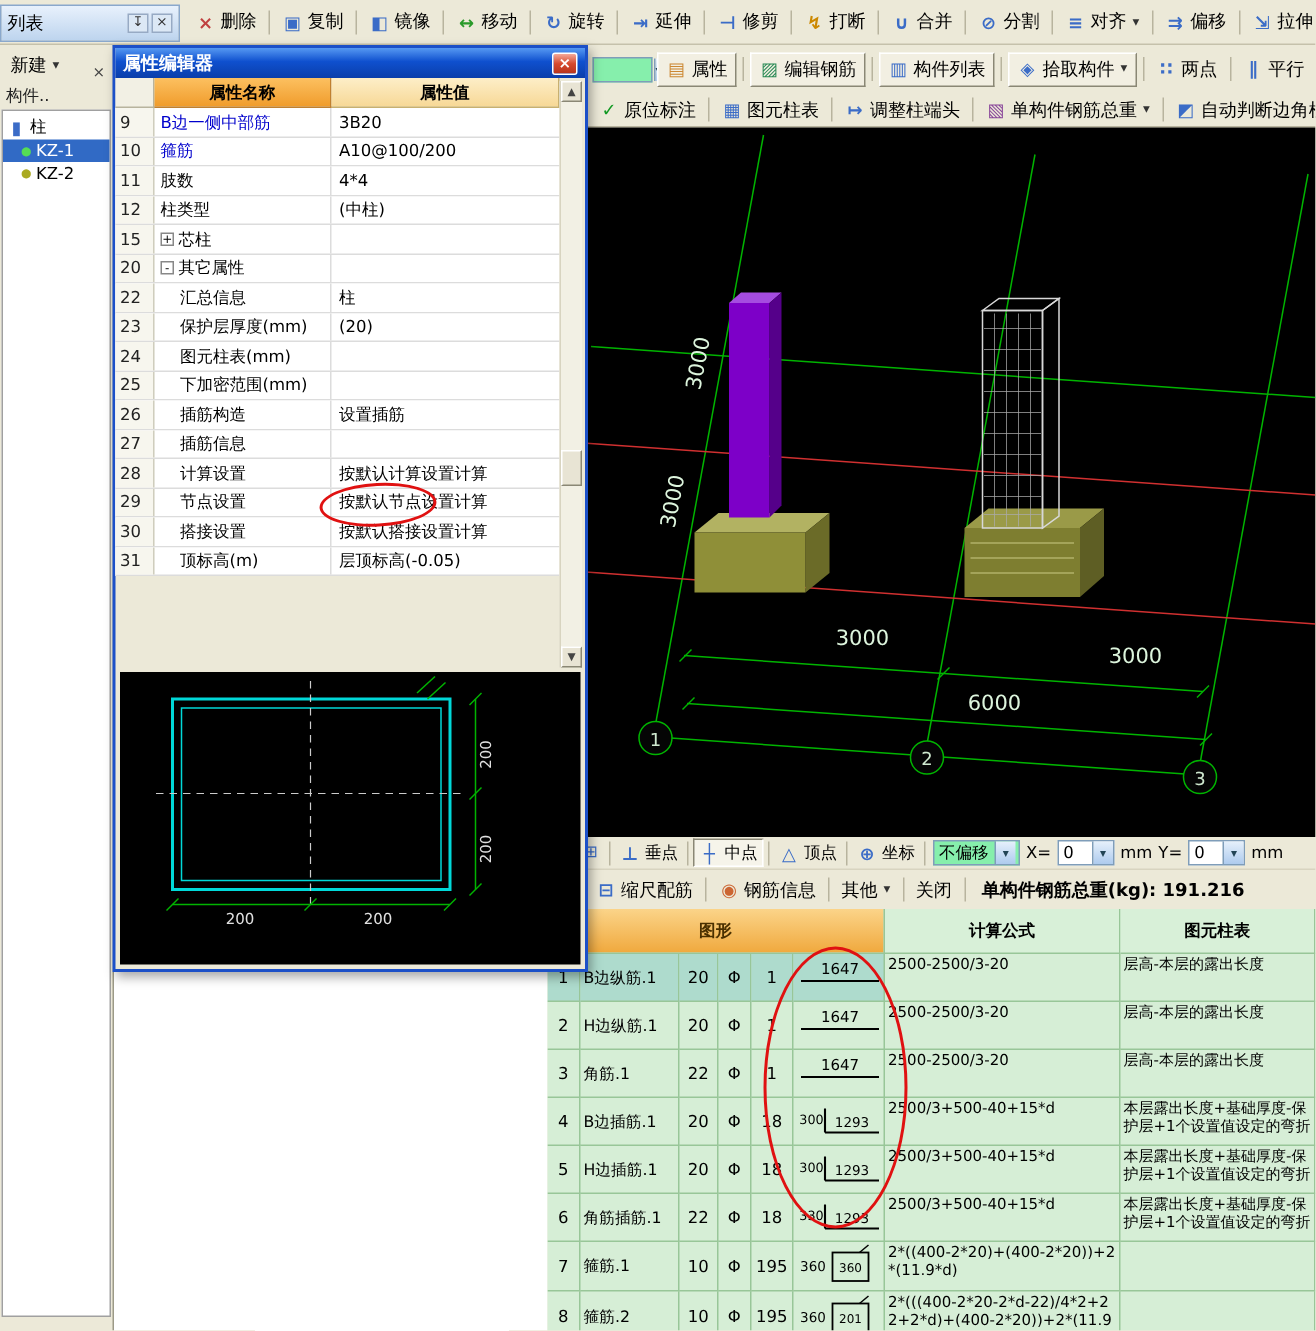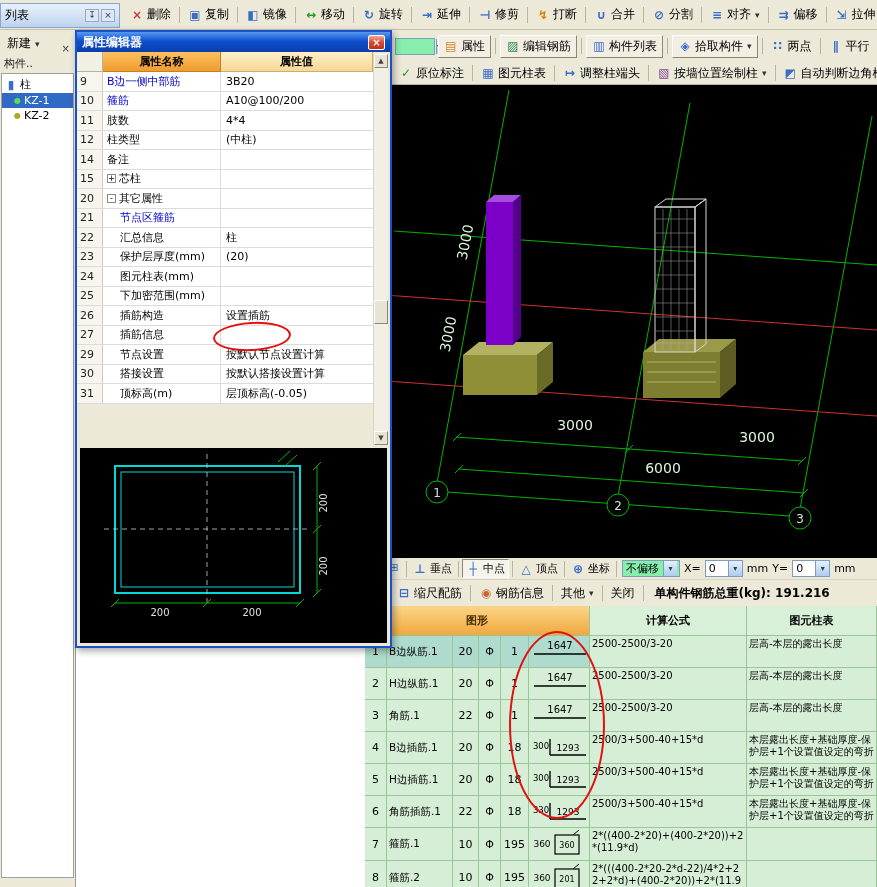--- a/index.html
+++ b/index.html
@@ -217,21 +217,21 @@
         <span>图元柱表</span>
       </span>
       <span class="vsep"></span>
       <span class="tbtn">
         <span class="ticon" style="color: rgb(59, 108, 199);">↦</span>
         <span>调整柱端头</span>
       </span>
       <span class="vsep"></span>
       <span class="tbtn">
         <span class="ticon" style="color: rgb(136, 68, 153);">▧</span>
-        <span>按墙位置绘制柱</span>
+        <span>单构件钢筋总重</span>
         <span class="ddarrow">▾</span>
       </span>
       <span class="vsep"></span>
       <span class="tbtn">
         <span class="ticon" style="color: rgb(59, 108, 199);">◩</span>
         <span>自动判断边角柱</span>
       </span>
     </span>
 </div>
 
@@ -596,90 +596,83 @@
         <span class="pval">4*4</span>
       </div>
       <div class="prow">
         <span class="pnum">12</span>
         <span class="pname">
           <span>柱类型</span>
         </span>
         <span class="pval">(中柱)</span>
       </div>
       <div class="prow">
-        <span class="pnum">14</span>
-        <span class="pname">
-          <span>备注</span>
-        </span>
-        <span class="pval"></span>
-      </div>
-      <div class="prow">
         <span class="pnum">15</span>
         <span class="pname">
           <span class="expbox">+</span>
           <span>芯柱</span>
         </span>
         <span class="pval"></span>
       </div>
       <div class="prow">
         <span class="pnum">20</span>
         <span class="pname">
           <span class="expbox">-</span>
           <span>其它属性</span>
         </span>
         <span class="pval"></span>
       </div>
       <div class="prow">
-        <span class="pnum">21</span>
-        <span class="pname child">
-          <span class="plink">节点区箍筋</span>
+        <span class="pnum">22</span>
+        <span class="pname child">
+          <span>汇总信息</span>
+        </span>
+        <span class="pval">柱</span>
+      </div>
+      <div class="prow">
+        <span class="pnum">23</span>
+        <span class="pname child">
+          <span>保护层厚度(mm)</span>
+        </span>
+        <span class="pval">(20)</span>
+      </div>
+      <div class="prow">
+        <span class="pnum">24</span>
+        <span class="pname child">
+          <span>图元柱表(mm)</span>
         </span>
         <span class="pval"></span>
       </div>
       <div class="prow">
-        <span class="pnum">22</span>
-        <span class="pname child">
-          <span>汇总信息</span>
-        </span>
-        <span class="pval">柱</span>
-      </div>
-      <div class="prow">
-        <span class="pnum">23</span>
-        <span class="pname child">
-          <span>保护层厚度(mm)</span>
-        </span>
-        <span class="pval">(20)</span>
-      </div>
-      <div class="prow">
-        <span class="pnum">24</span>
-        <span class="pname child">
-          <span>图元柱表(mm)</span>
+        <span class="pnum">25</span>
+        <span class="pname child">
+          <span>下加密范围(mm)</span>
         </span>
         <span class="pval"></span>
       </div>
       <div class="prow">
-        <span class="pnum">25</span>
-        <span class="pname child">
-          <span>下加密范围(mm)</span>
+        <span class="pnum">26</span>
+        <span class="pname child">
+          <span>插筋构造</span>
+        </span>
+        <span class="pval">设置插筋</span>
+      </div>
+      <div class="prow">
+        <span class="pnum">27</span>
+        <span class="pname child">
+          <span>插筋信息</span>
         </span>
         <span class="pval"></span>
       </div>
       <div class="prow">
-        <span class="pnum">26</span>
-        <span class="pname child">
-          <span>插筋构造</span>
-        </span>
-        <span class="pval">设置插筋</span>
-      </div>
-      <div class="prow">
-        <span class="pnum">27</span>
-        <span class="pname child">
-          <span>插筋信息</span>
-        </span>
-        <span class="pval"></span>
+        <span class="pnum">28</span>
+        <span class="pname child">
+          <span>计算设置</span>
+        </span>
+        <span class="pval">按默认计算设置计算</span>
       </div>
       <div class="prow">
         <span class="pnum">29</span>
         <span class="pname child">
           <span>节点设置</span>
         </span>
         <span class="pval">按默认节点设置计算</span>
       </div>
       <div class="prow">
         <span class="pnum">30</span>

